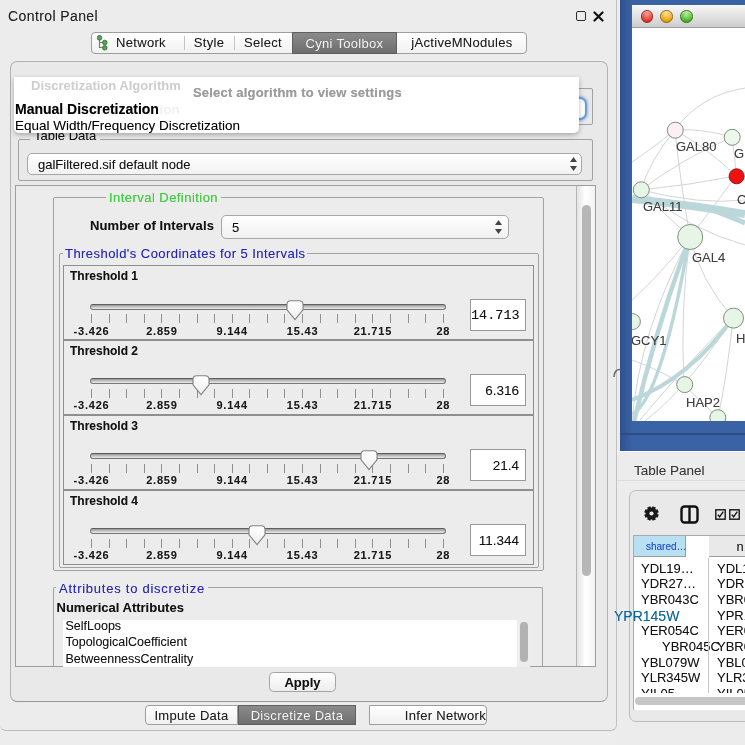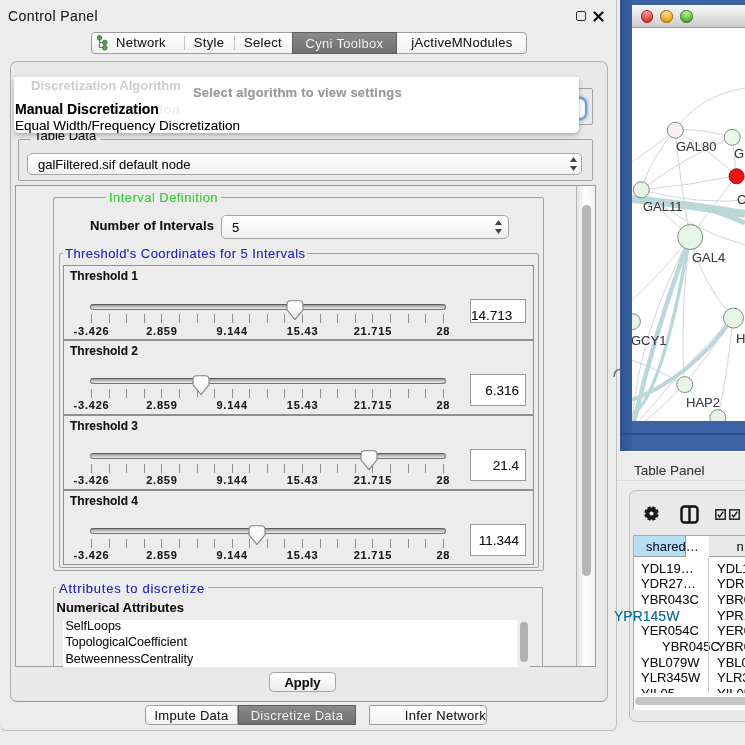--- a/index.html
+++ b/index.html
@@ -68,21 +68,21 @@
 <svg class="abs" style="left:285.6px;top:300.0px;" width="18" height="21" viewBox="0 0 18 21">
 <path d="M1,4.6 Q1,0.8 4.8,0.8 H13.2 Q17,0.8 17,4.6 V9.8 L9,19.6 L1,9.8 Z" fill="url(#thg1)" stroke="#818181" stroke-width="1.1"></path>
 <defs>
       <linearGradient id="thg1" x1="0" y1="0" x2="0" y2="1">
         <stop offset="0" stop-color="#ffffff"></stop>
         <stop offset="0.55" stop-color="#f6f6f6"></stop>
         <stop offset="1" stop-color="#ececec"></stop>
       </linearGradient>
     </defs>
   </svg>
-<div class="abs" style="left:470px;top:299.0px;width:56px;height:24px;background:#fff;border:1px solid #989898;font-size:13.5px;color:#111;text-align:right;padding:8px 14px 0 0;">14.713</div>
+<div class="abs" style="left:470px;top:299.0px;width:56px;height:32px;background:#fff;border:1px solid #989898;font-size:13.5px;color:#111;text-align:right;padding:8px 14px 0 0;font-family:Liberation Mono, monospace;">14.713</div>
 <div class="abs" style="left:63px;top:339.9px;width:470.5px;height:75px;background:#ececec;border:1px solid #8f8f8f;"></div>
 <div class="abs b" style="left:70px;top:343.9px;font-size:12px;color:#111;">Threshold 2</div>
 <div class="abs" style="left:90px;top:378.4px;width:356px;height:6px;border:1px solid #777777;border-top-color:#5e5e5e;border-radius:3px;background:linear-gradient(#969696,#c9c9c9 55%,#e9e9e9);"></div>
 <div class="abs" style="left:91px;top:388.9px;width:353.5px;height:9px;background:repeating-linear-gradient(90deg,#8f8f8f 0px,#8f8f8f 1px,transparent 1px,transparent 17.59px);"></div>
 <div class="abs b" style="left:61.5px;top:399.4px;width:60px;text-align:center;font-size:11px;letter-spacing:0.8px;color:#1a1a1a;">-3.426</div>
 <div class="abs b" style="left:131.9px;top:399.4px;width:60px;text-align:center;font-size:11px;letter-spacing:0.8px;color:#1a1a1a;">2.859</div>
 <div class="abs b" style="left:202.2px;top:399.4px;width:60px;text-align:center;font-size:11px;letter-spacing:0.8px;color:#1a1a1a;">9.144</div>
 <div class="abs b" style="left:272.6px;top:399.4px;width:60px;text-align:center;font-size:11px;letter-spacing:0.8px;color:#1a1a1a;">15.43</div>
 <div class="abs b" style="left:342.9px;top:399.4px;width:60px;text-align:center;font-size:11px;letter-spacing:0.8px;color:#1a1a1a;">21.715</div>
 <div class="abs b" style="left:413.3px;top:399.4px;width:60px;text-align:center;font-size:11px;letter-spacing:0.8px;color:#1a1a1a;">28</div>
@@ -248,21 +248,21 @@
   </svg>
 <svg class="abs" style="left:714.5px;top:508.5px;" width="11" height="11" viewBox="0 0 11 11">
 <rect x="0.8" y="0.8" width="9.4" height="9.4" fill="none" stroke="#161616" stroke-width="1.4"></rect>
 <path d="M2.8,5.6 L4.6,7.8 L8.3,2.6" stroke="#161616" stroke-width="1.4" fill="none"></path>
   </svg>
 <svg class="abs" style="left:729px;top:508.5px;" width="11" height="11" viewBox="0 0 11 11">
 <rect x="0.8" y="0.8" width="9.4" height="9.4" fill="none" stroke="#161616" stroke-width="1.4"></rect>
 <path d="M2.8,5.6 L4.6,7.8 L8.3,2.6" stroke="#161616" stroke-width="1.4" fill="none"></path>
   </svg>
 <div class="abs" style="left:633px;top:534.5px;width:112px;height:175px;background:#fff;border:1px solid #ababab;border-right:none;"></div>
-<div class="abs" style="left:634px;top:535.5px;width:52px;height:21.5px;background:#b9e0f2;border-right:1px solid #9a9a9a;border-bottom:1px solid #9a9a9a;font-size:13px;color:#0f172a;text-align:center;text-indent:12px;line-height:21px;">shared…</div>
+<div class="abs" style="left:634px;top:535.5px;width:52px;height:21.5px;background:#b9e0f2;border-right:1px solid #9a9a9a;border-bottom:1px solid #9a9a9a;font-size:10px;color:#1d4ed8;text-align:center;text-indent:12px;line-height:21px;">shared…</div>
 <div class="abs" style="left:708.5px;top:535.5px;width:36.5px;height:21.5px;background:#e9e9e9;border-bottom:1px solid #9a9a9a;font-size:13px;color:#222;padding-left:28px;line-height:21px;">n.</div>
 <div class="abs" style="left:641px;top:560.5px;font-size:13px;color:#111;">YDL19…</div>
 <div class="abs" style="left:717px;top:560.5px;font-size:13px;color:#111;">YDL19</div>
 <div class="abs" style="left:641px;top:576.2px;font-size:13px;color:#111;">YDR27…</div>
 <div class="abs" style="left:717px;top:576.2px;font-size:13px;color:#111;">YDR27</div>
 <div class="abs" style="left:641px;top:591.9px;font-size:13px;color:#111;">YBR043C</div>
 <div class="abs" style="left:717px;top:591.9px;font-size:13px;color:#111;">YBR04</div>
 <div class="abs" style="left:614px;top:607.6px;font-size:14px;color:#0369a1;">YPR145W</div>
 <div class="abs" style="left:717px;top:607.6px;font-size:13px;color:#111;">YPR14</div>
 <div class="abs" style="left:641px;top:623.3px;font-size:13px;color:#111;text-align:center;">YER054C</div>

